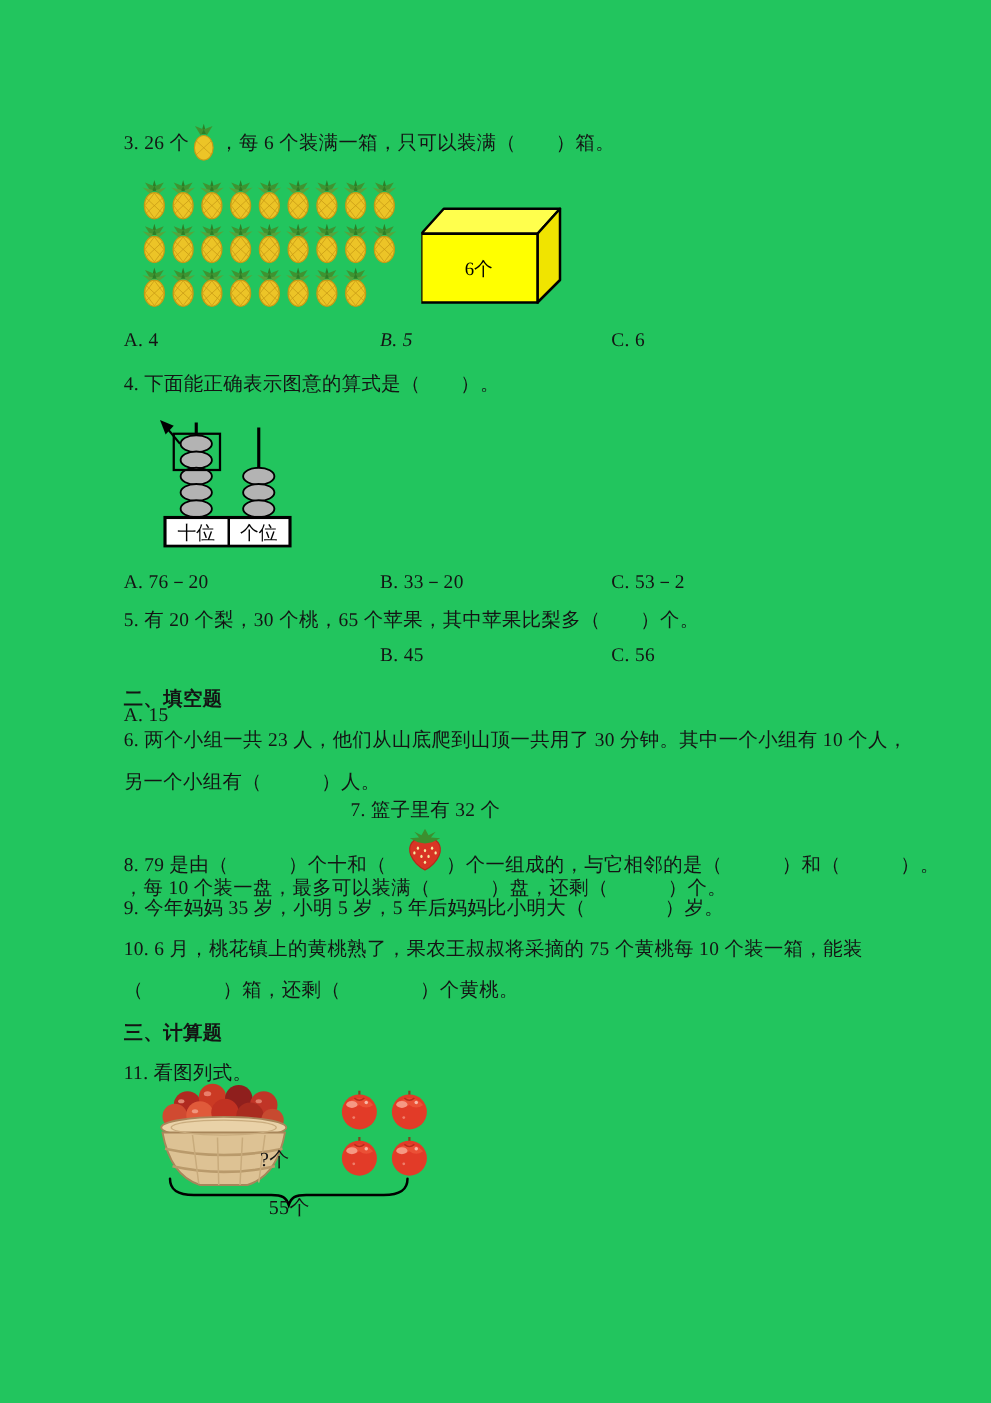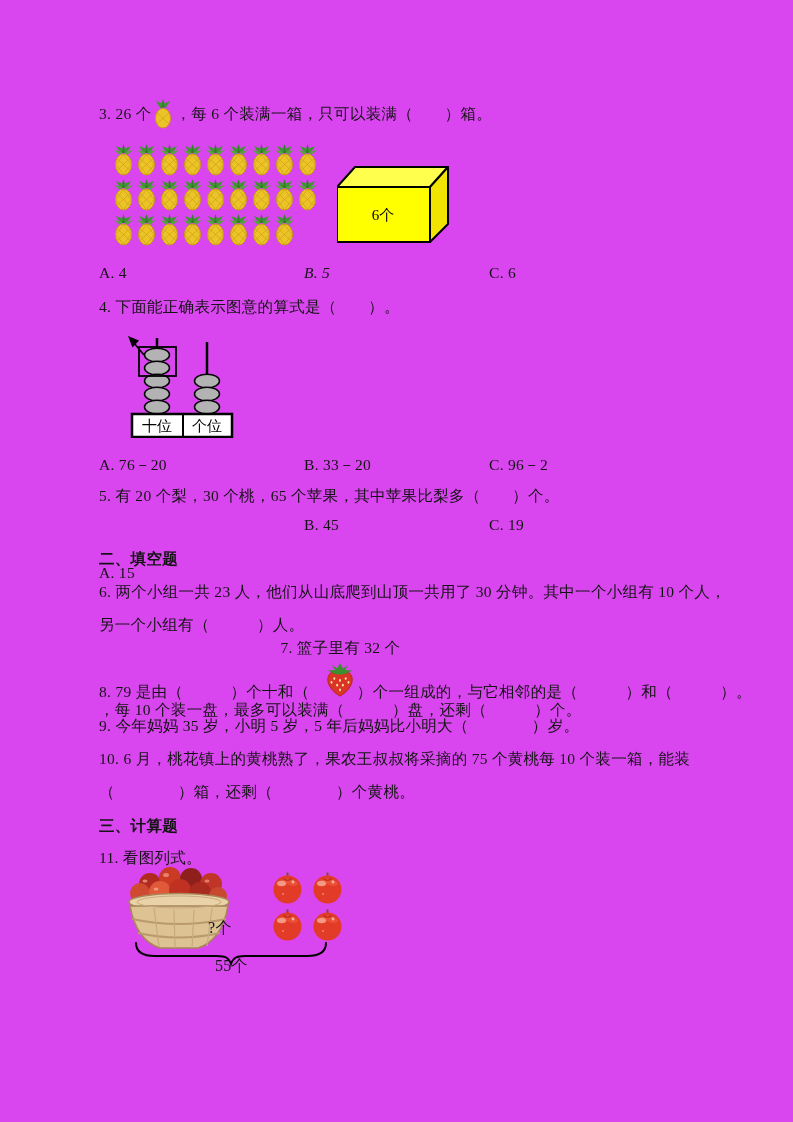--- a/index.html
+++ b/index.html
@@ -1,17 +1,17 @@
 <!DOCTYPE html>
 <html><head>
 <meta charset="utf-8">
 <style>
   html,body { margin:0; padding:0; background:#ffffff; }
   #page {
-    position:relative; width:793px; height:1122px; background:#d946ef;
+    position:relative; width:793px; height:1122px; background:#22c55e;
     font-family:"Liberation Serif","DejaVu Serif",serif; color:#141414;
     overflow:hidden;
   }
   .line { position:absolute; white-space:nowrap; font-size:15.5px; letter-spacing:0.3px; }
   .bold { font-weight:bold; }
   .iconline { display:flex; align-items:center; gap:2px; }
   .pine-row { display:flex; gap:2px; margin-bottom:3px; }
   #pine-grid { position:absolute; left:113px; top:144px; }
   .abs { position:absolute; }
   svg text { font-family:"Liberation Serif","DejaVu Serif",serif; }
@@ -332,26 +332,26 @@
     <polygon points="2,2 13,6.5 6.5,13.5" fill="#000"></polygon>
 
     <rect x="6" y="80" width="100" height="23" fill="#fff" stroke="#000" stroke-width="2.5"></rect>
     <line x1="57" y1="80" x2="57" y2="103" stroke="#000" stroke-width="2"></line>
     <text x="31" y="97" text-anchor="middle" font-size="15" fill="#000">十位</text>
     <text x="81" y="97" text-anchor="middle" font-size="15" fill="#000">个位</text>
   </svg>
 
   <span class="line" style="left:99px;  top:455px;">A. 76－20</span>
   <span class="line" style="left:304px; top:455px;">B. 33－20</span>
-  <span class="line" style="left:489px; top:455px;">C. 96－2</span>
+  <span class="line" style="left:489px; top:455px;">C. 53－2</span>
 
   <span class="line" style="left:99px; top:486px;">5. 有 20 个梨，30 个桃，65 个苹果，其中苹果比梨多（　　）个。</span>
   <span class="line" style="left:99px;  top:544px;margin-top:20px;">A. 15</span>
   <span class="line" style="left:304px; top:516px;text-align:center;">B. 45</span>
-  <span class="line" style="left:489px; top:516px;">C. 19</span>
+  <span class="line" style="left:489px; top:516px;">C. 56</span>
 
   <span class="line bold" style="left:99px; top:549px;">二、填空题</span>
 
   <span class="line" style="left:99px; top:582px;">6. 两个小组一共 23 人，他们从山底爬到山顶一共用了 30 分钟。其中一个小组有 10 个人，</span>
   <span class="line" style="left:99px; top:615px;">另一个小组有（　　　）人。</span>
 
   <div class="line iconline" style="left:99px; top:638px;flex-direction:column;">
     <span>7. 篮子里有 32 个</span>
     <svg width="34" height="37" viewBox="0 0 36 38">
       <path d="M18 9 C29 9 33 16 30 24 C27 31 21 35 18 36.5 C15 35 9 31 6 24 C3 16 7 9 18 9 Z" fill="#d93425" stroke="#b5281c" stroke-width="1"></path>

